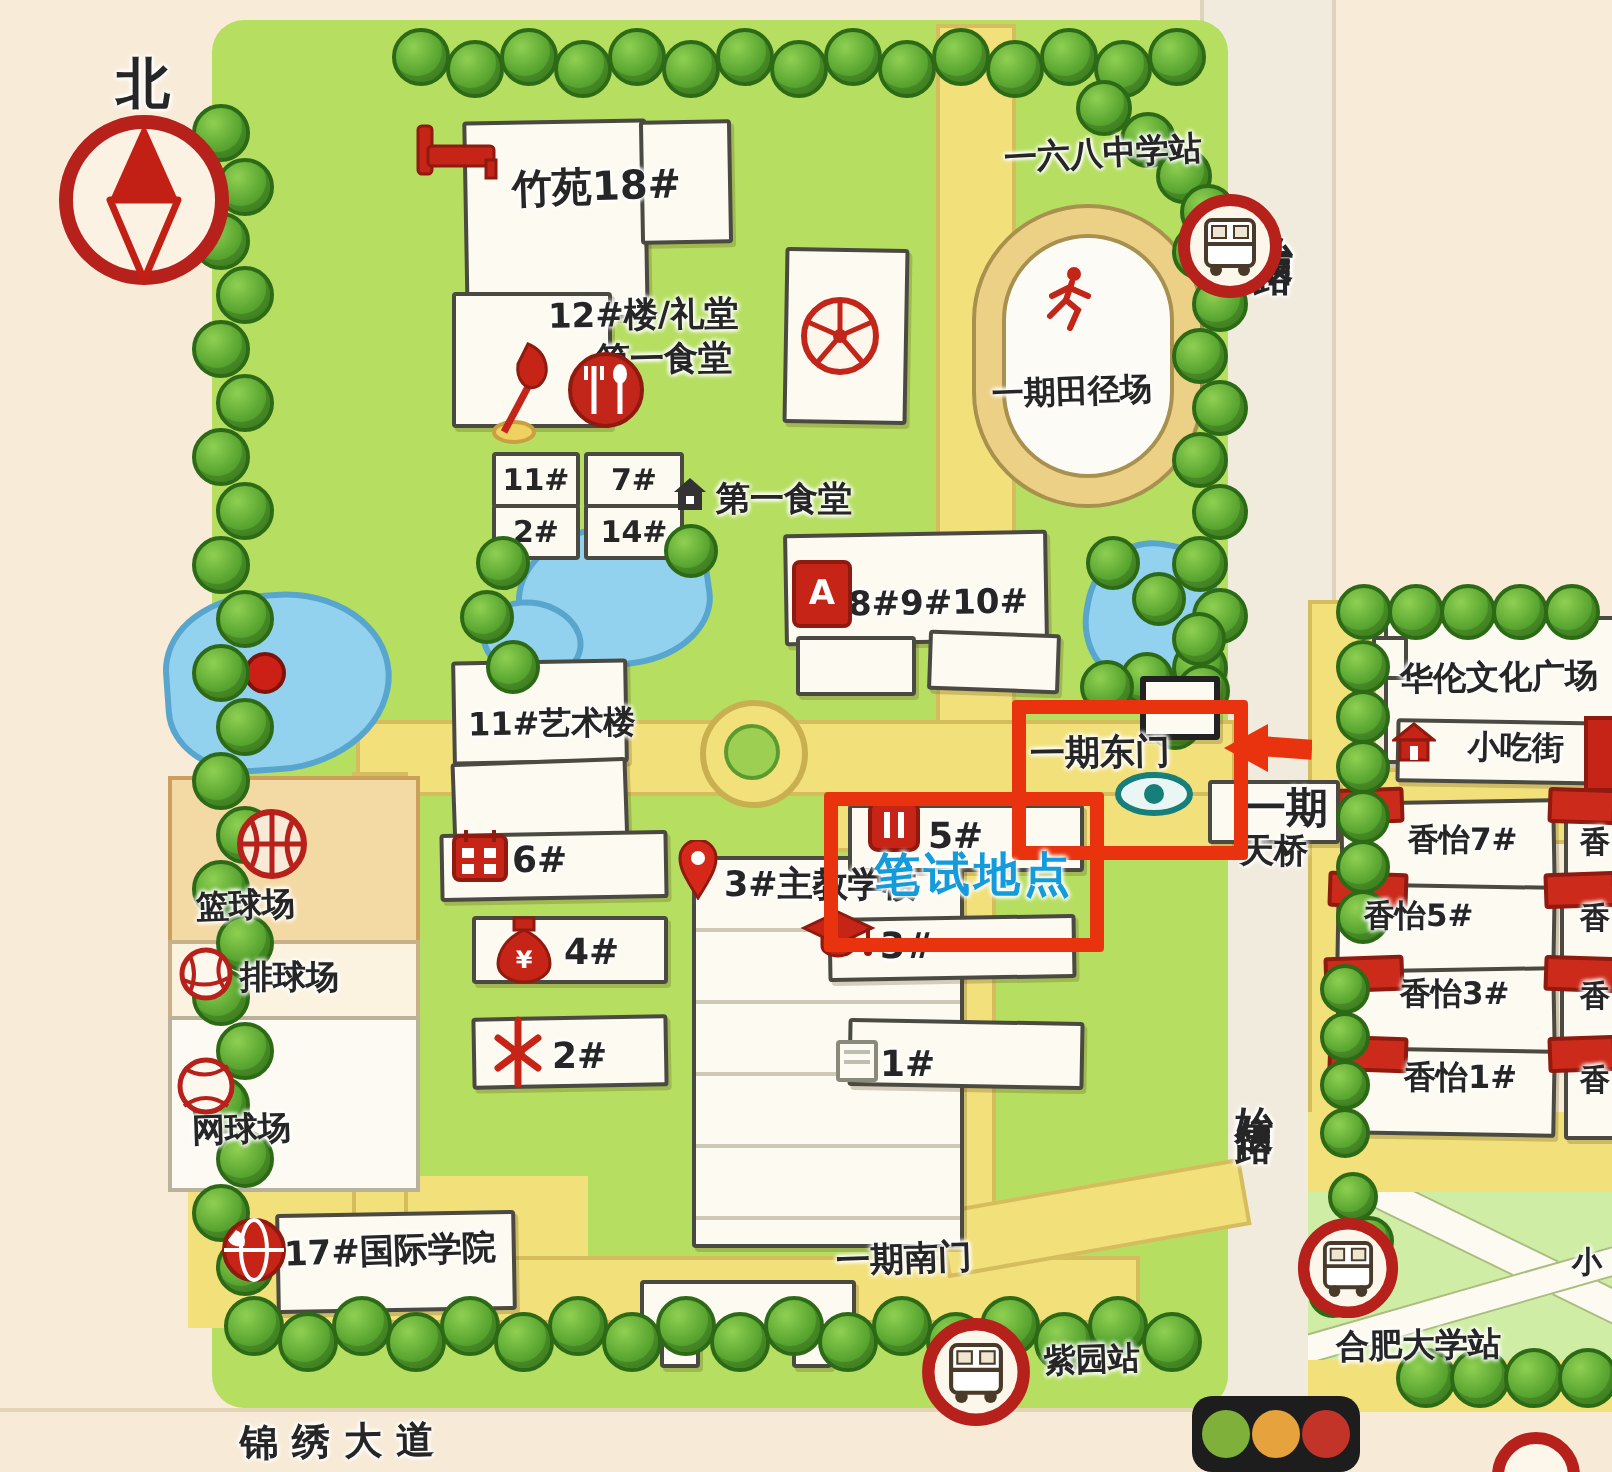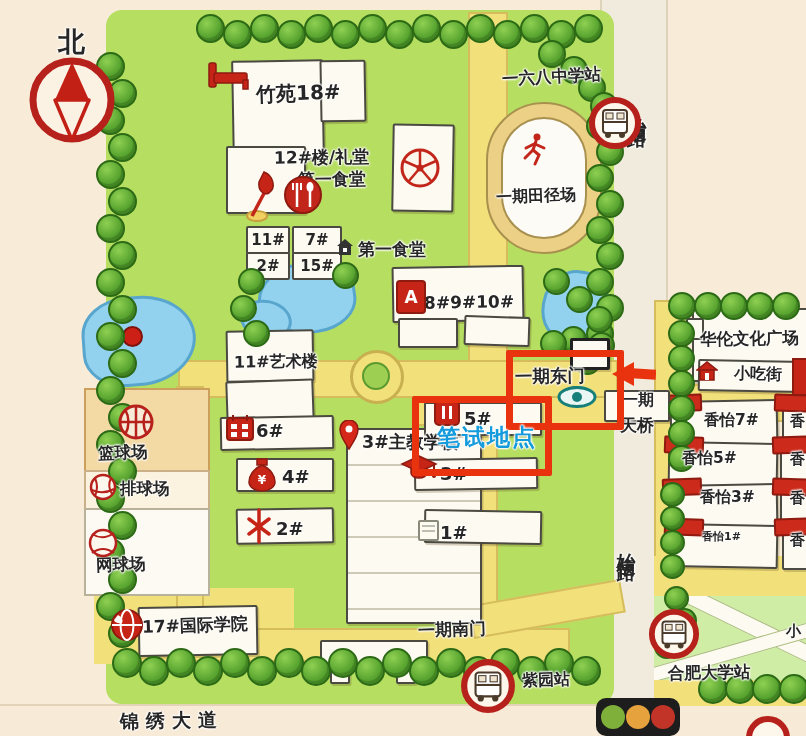--- a/index.html
+++ b/index.html
@@ -105,21 +105,21 @@
   <div class="chip" style="left:246px;top:226px;width:40px;height:24px;font-size:15px;">
     <span>11#</span>
     </div>
   <div class="chip" style="left:292px;top:226px;width:46px;height:24px;font-size:15px;">
     <span>7#</span>
     </div>
   <div class="chip" style="left:246px;top:252px;width:40px;height:24px;font-size:15px;">
     <span>2#</span>
     </div>
   <div class="chip" style="left:292px;top:252px;width:46px;height:24px;font-size:15px;">
-    <span>15#</span>
+    <span>14#</span>
     </div>
 
   <div class="abs" style="left:486px;top:102px;width:112px;height:148px;background:#ecd086;border:2.5px solid #a8904e;border-radius:60px;z-index:8;">
     <div style="position:absolute;left:13px;top:13px;right:13px;bottom:13px;background:#fdfbf6;border:2px solid #a8904e;border-radius:46px;"></div>
   </div>
 
   <div class="abs" style="left:654px;top:596px;width:152px;height:84px;background:#cfeda4;overflow:hidden;z-index:5;">
     <div style="position:absolute;left:-12px;top:20px;width:210px;height:15px;background:#fdfaf1;border:1.5px solid #a9bd7d;transform:rotate(26deg);"></div>
     <div style="position:absolute;left:-12px;top:44px;width:210px;height:13px;background:#fdfaf1;border:1.5px solid #a9bd7d;transform:rotate(-16deg);"></div>
   </div>
@@ -378,21 +378,21 @@
   <div class="lbl" style="left:256px;top:80px;font-size:20px;transform:rotate(-2deg);">竹苑18#</div>
   <div class="lbl" style="left:274px;top:146px;font-size:17px;transform:rotate(-1deg);">12#楼/礼堂</div>
   <div class="lbl" style="left:298px;top:168px;font-size:17px;transform:rotate(-1deg);">第一食堂</div>
   <div class="lbl" style="left:358px;top:238px;font-size:17px;">第一食堂</div>
   <div class="lbl" style="left:496px;top:186px;font-size:16px;transform:rotate(-2deg);">一期田径场</div>
   <div class="lbl" style="left:502px;top:66px;font-size:16.5px;transform:rotate(-3deg);">一六八中学站</div>
   <div class="lbl vert" style="left:624px;top:102px;font-size:20px;">始信路</div>
   <div class="lbl" style="left:424px;top:292px;font-size:17px;transform:rotate(-1deg);">8#9#10#</div>
   <div class="lbl" style="left:234px;top:352px;font-size:16px;transform:rotate(-1deg);">11#艺术楼</div>
   <div class="lbl" style="left:515px;top:364px;font-size:17.5px;z-index:31;transform:rotate(-1deg);">一期东门</div>
-  <div class="lbl" style="left:622px;top:390px;font-size:16px;">一期</div>
+  <div class="lbl" style="left:622px;top:390px;font-size:21px;">一期</div>
   <div class="lbl" style="left:620px;top:414px;font-size:17px;">天桥</div>
   <div class="lbl" style="left:464px;top:408px;font-size:18px;z-index:31;">5#</div>
   <div class="lbl" style="left:437px;top:422px;font-size:23px;color:#149bdc;letter-spacing:2px;z-index:31;">笔试地点</div>
   <div class="lbl" style="left:362px;top:430px;font-size:17.5px;">3#主教学楼</div>
   <div class="lbl" style="left:256px;top:420px;font-size:18px;">6#</div>
   <div class="lbl" style="left:282px;top:466px;font-size:18px;">4#</div>
   <div class="lbl" style="left:440px;top:463px;font-size:18px;">3#</div>
   <div class="lbl" style="left:276px;top:518px;font-size:18px;">2#</div>
   <div class="lbl" style="left:440px;top:522px;font-size:18px;">1#</div>
   <div class="lbl" style="left:98px;top:442px;font-size:16.5px;transform:rotate(-2deg);">篮球场</div>
@@ -401,21 +401,21 @@
   <div class="lbl" style="left:142px;top:614px;font-size:17px;transform:rotate(-2deg);">17#国际学院</div>
   <div class="lbl" style="left:418px;top:618px;font-size:17px;transform:rotate(-2deg);">一期南门</div>
   <div class="lbl" style="left:522px;top:670px;font-size:16px;transform:rotate(-2deg);">紫园站</div>
   <div class="lbl" style="left:120px;top:708px;font-size:19px;letter-spacing:7px;transform:rotate(-1deg);z-index:22;">锦绣大道</div>
   <div class="lbl vert" style="left:614px;top:538px;font-size:19px;">始信路</div>
   <div class="lbl" style="left:700px;top:328px;font-size:16.5px;transform:rotate(-1deg);">华伦文化广场</div>
   <div class="lbl" style="left:734px;top:364px;font-size:16px;transform:rotate(1deg);font-family:Liberation Serif, serif;">小吃街</div>
   <div class="lbl" style="left:704px;top:410px;font-size:15.5px;">香怡7#</div>
   <div class="lbl" style="left:682px;top:448px;font-size:15.5px;">香怡5#</div>
   <div class="lbl" style="left:700px;top:487px;font-size:15.5px;">香怡3#</div>
-  <div class="lbl" style="left:702px;top:529px;font-size:11px;">香怡1#</div>
+  <div class="lbl" style="left:702px;top:529px;font-size:16px;">香怡1#</div>
   <div class="lbl" style="left:790px;top:412px;font-size:15px;">香</div>
   <div class="lbl" style="left:790px;top:450px;font-size:15px;">香</div>
   <div class="lbl" style="left:790px;top:489px;font-size:15px;">香</div>
   <div class="lbl" style="left:790px;top:531px;font-size:15px;">香</div>
   <div class="lbl" style="left:668px;top:662px;font-size:16.5px;transform:rotate(-1deg);">合肥大学站</div>
   <div class="lbl" style="left:786px;top:622px;font-size:15px;">小</div>
 
   <div id="trees">
       <div class="tree" style="left: 196px; top: 14px; width: 25px; height: 25px;"></div>
       <div class="tree" style="left: 223px; top: 20px; width: 25px; height: 25px;"></div>

